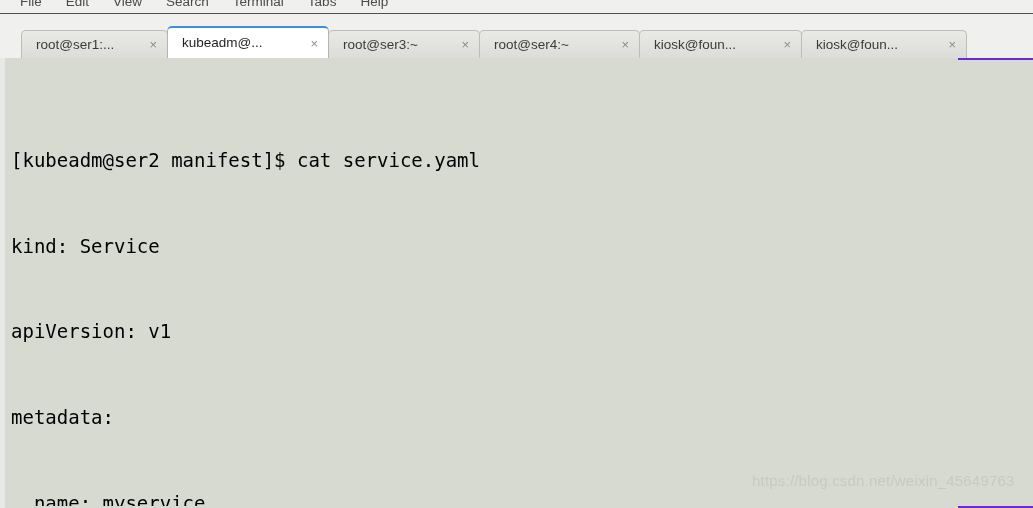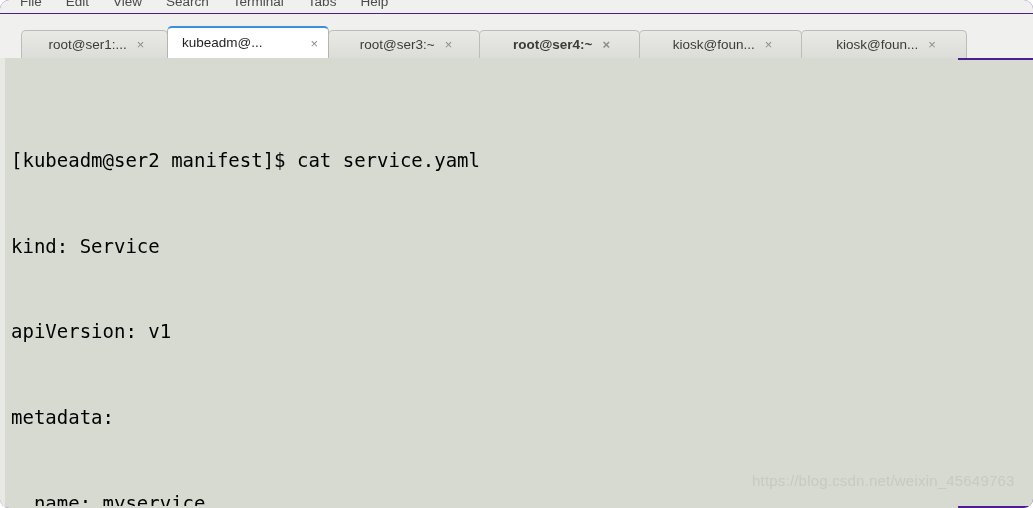--- a/index.html
+++ b/index.html
@@ -11,23 +11,22 @@
     width: 1033px;
     height: 508px;
     overflow: hidden;
     font-family: "Liberation Sans", sans-serif;
   }
 
   #app {
     position: relative;
     width: 1033px;
     height: 508px;
-    background: #4c1d95;
-    overflow: hidden;
-    border-radius: 9px;
+    background: #6d28d9;
+    overflow: hidden;
   }
 
   
   .menubar {
     position: absolute;
     left: 0;
     top: -9px;
     width: 1033px;
     height: 22px;
     background: #f0f0ef;
@@ -69,21 +68,20 @@
     border-top-left-radius: 5px;
     border-top-right-radius: 5px;
     border: 1px solid #bdbdb8;
     border-bottom: none;
     background: linear-gradient(to bottom, #e9e9e6 0%, #dcdcd8 100%);
     margin-right: -1px;
     min-width: 0;
   }
   .tab.inactive {
     height: 28px;
-    justify-content: center;
   }
   .tab.active {
     background: #ffffff;
     border-color: #b5b5b0;
     border-top: 2px solid #3c8ede;
     height: 32px;
     z-index: 5;
     padding-top: 0;
     text-align: center;
   }
@@ -103,21 +101,21 @@
     font-size: 13px;
     color: #8c8c88;
     line-height: 1;
     flex: 0 0 auto;
     cursor: pointer;
   }
 
   .tab-w1 { width: 147px; }
   .tab-w2 { width: 162px; }
   .tab-w3 { width: 152px; }
-  .tab-w4 { width: 161px; font-weight: bold; }
+  .tab-w4 { width: 161px; }
   .tab-w5 { width: 163px; }
   .tab-w6 { width: 166px; }
 
   
   .terminal-frame {
     position: absolute;
     left: 0;
     top: 58px;
     width: 958px;
     height: 450px;

